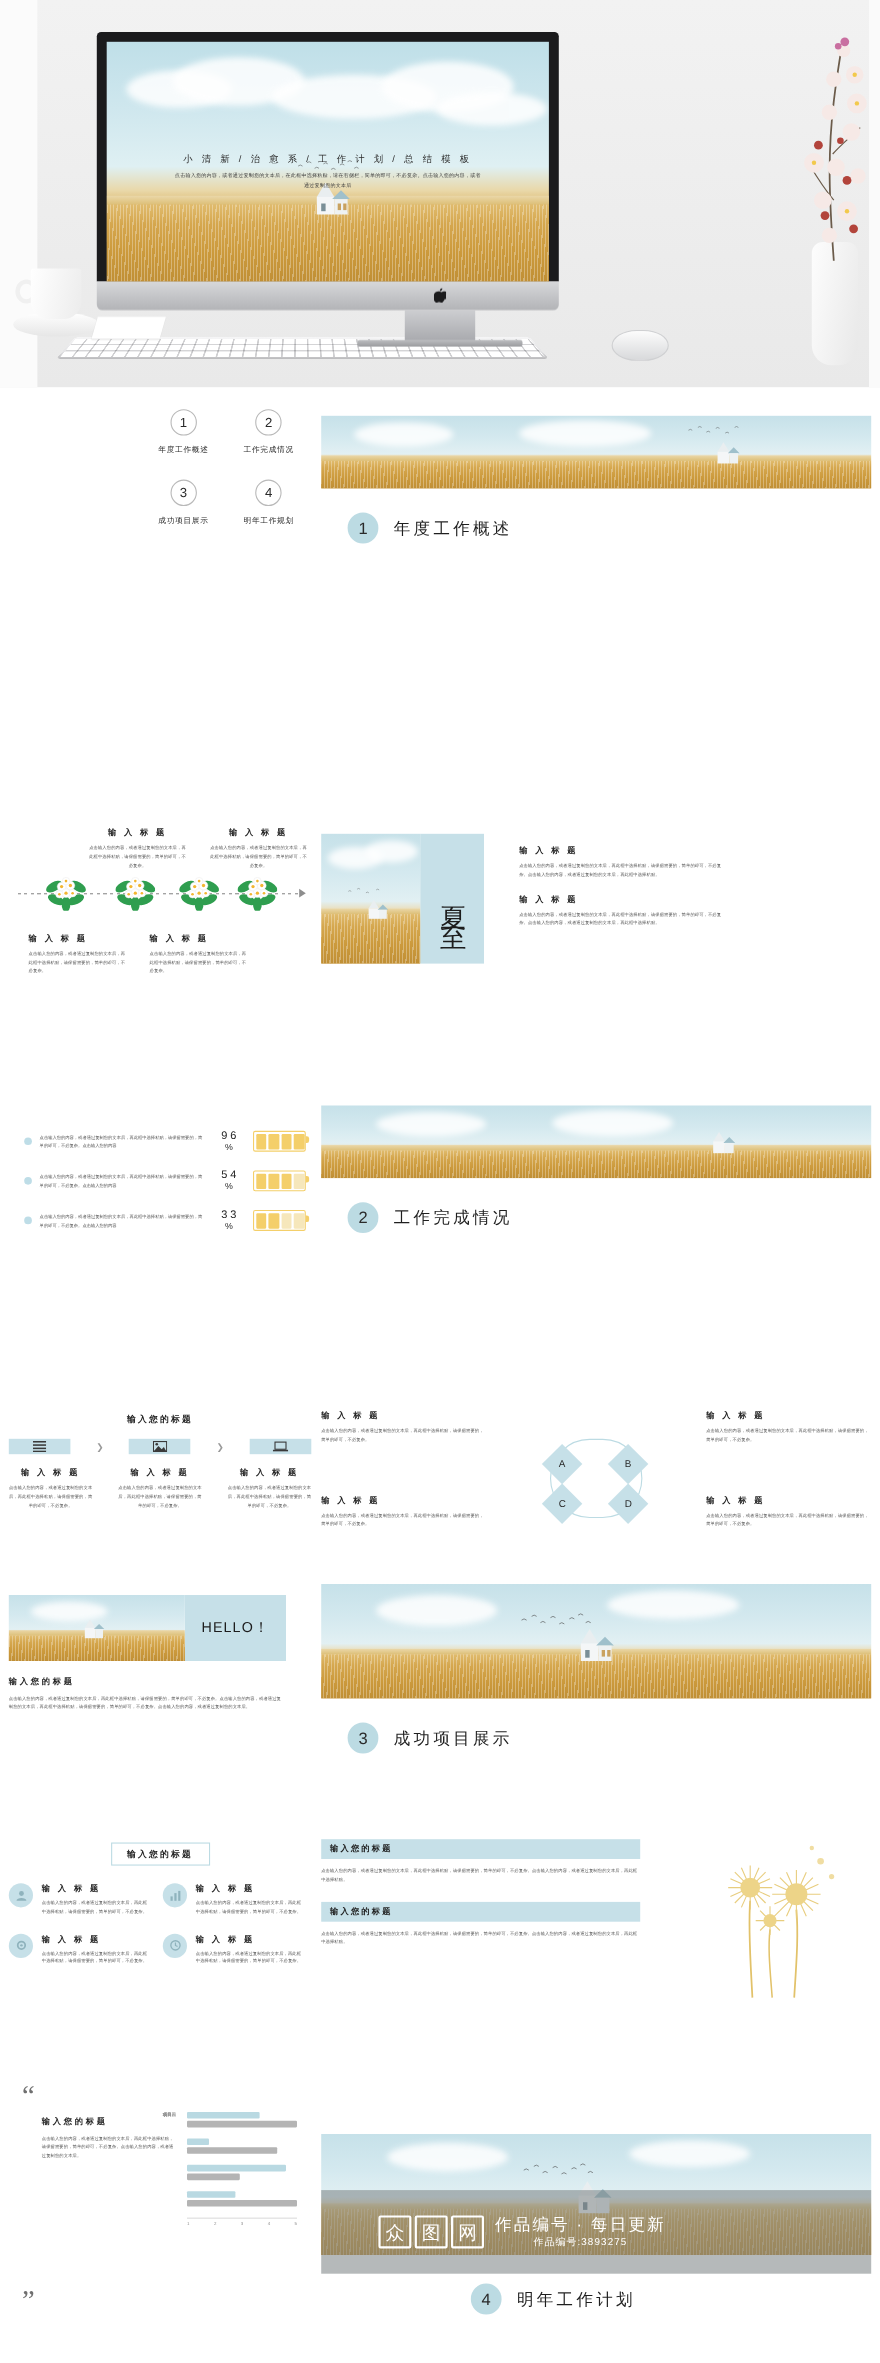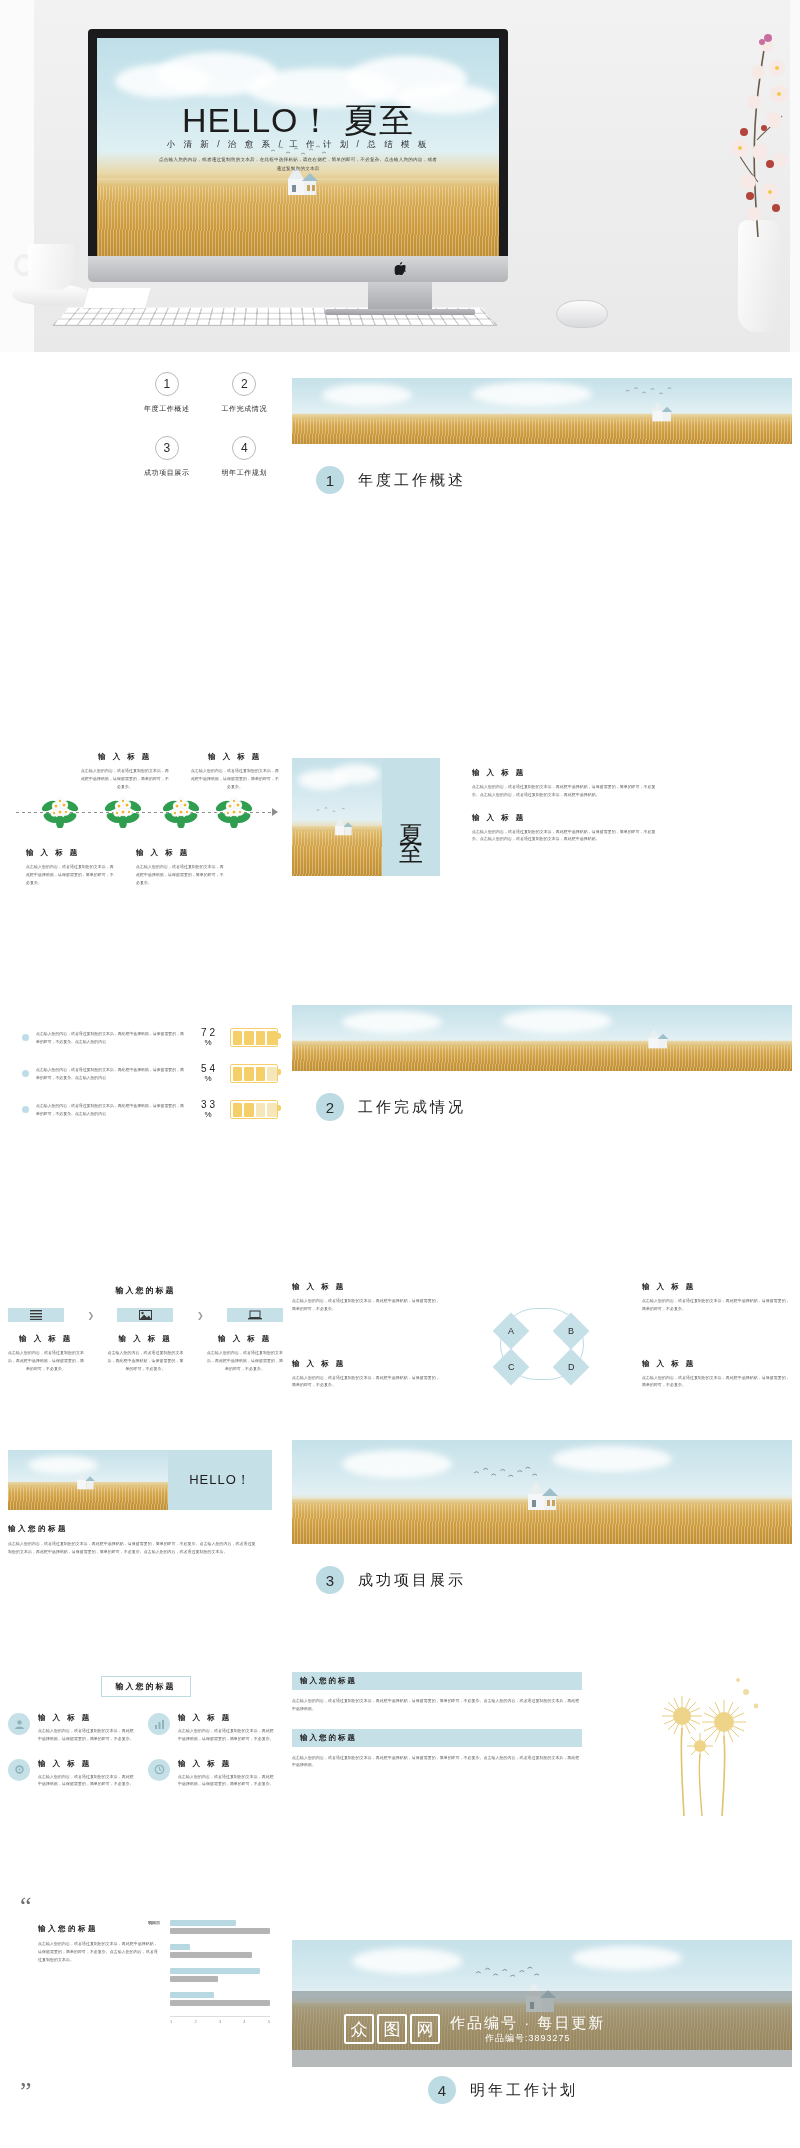--- a/index.html
+++ b/index.html
@@ -217,21 +217,20 @@
         </svg>
         <svg class="house" viewBox="0 0 44 36">
           <polygon points="12,16 20,3 28,16" fill="#e9eef0"></polygon>
           <rect x="12" y="16" width="16" height="16" fill="#f4f6f7"></rect>
           <polygon points="26,18 34,10 42,18" fill="#9fc0cb"></polygon>
           <rect x="28" y="18" width="12" height="14" fill="#eef2f3"></rect>
           <rect x="16" y="22" width="4" height="7" fill="#7a8f97"></rect>
           <rect x="31" y="22" width="3" height="6" fill="#c9a25f"></rect>
           <rect x="36" y="22" width="3" height="6" fill="#c9a25f"></rect>
         </svg>
-        <div class="hero-title">HELLO！ 夏至</div>
         <div class="hero-sub">小 清 新 / 治 愈 系 / 工 作 计 划 / 总 结 模 板</div>
         <div class="hero-desc">点击输入您的内容，或者通过复制您的文本后，在此框中选择粘贴，请在右侧栏，简单的即可，不必复杂。点击输入您的内容，或者通过复制您的文本后</div>
       </div>
     </div>
     <div class="imac-chin"></div>
     <svg class="apple-logo" viewBox="0 0 11 13">
       <path d="M7.6 0c-.6.05-1.3.42-1.7.9-.36.44-.66 1.1-.55 1.73.67.02 1.35-.37 1.75-.86.38-.47.63-1.1.5-1.77zM9.9 9.6c-.3.7-.45 1-.84 1.63-.54.87-1.3 1.95-2.25 1.96-.84.01-1.06-.55-2.2-.54-1.14 0-1.38.55-2.22.54-.94-.01-1.66-.99-2.2-1.86C-.33 8.9-.5 6.06.63 4.56c.8-1.06 2.06-1.68 3.24-1.68 1.2 0 1.96.66 2.95.66.96 0 1.55-.66 2.94-.66 1.05 0 2.17.57 2.96 1.56-2.6 1.43-2.18 5.15.18 6.16z" fill="#1b1b1d"></path>
     </svg>
     <div class="imac-stand"></div>
     <div class="imac-foot"></div>
@@ -483,21 +482,21 @@
       </div>
     </div>
   </div>
 
   <div class="col-l" style="top:1028px;">
     <div style="padding-left:14px;">
       <div class="pct-row">
         <div class="pct-dot"></div>
         <div class="pct-text">点击输入您的内容，或者通过复制您的文本后，再此框中选择粘贴，请保留需要的，简单的即可，不必复杂。点击输入您的内容</div>
         <div class="pct-num">
-          <span>7 2</span>
+          <span>9 6</span>
           <small>%</small>
         </div>
         <div class="pct-bar-wrap">
           <div class="pct-bar">
             <div class="pct-seg"></div>
               <div class="pct-seg"></div>
               <div class="pct-seg"></div>
               <div class="pct-seg"></div>
           </div>
         </div>
@@ -641,21 +640,21 @@
         <div class="sky-cloud" style="left:20px;top:6px;width:70px;height:18px;"></div>
         <div class="horizon"></div>
           <div class="wheat"></div>
         <svg style="position:absolute;left:62px;bottom:18px;width:26px;height:22px;" viewBox="0 0 44 36">
           <polygon points="12,16 20,3 28,16" fill="#e9eef0"></polygon>
             <rect x="12" y="16" width="16" height="16" fill="#f4f6f7"></rect>
           <polygon points="26,18 34,10 42,18" fill="#9fc0cb"></polygon>
             <rect x="28" y="18" width="12" height="14" fill="#eef2f3"></rect>
         </svg>
       </div>
-      <div class="hello-box" style="width:104px;height:60px;">HELLO！</div>
+      <div class="hello-box" style="width:92px;height:60px;">HELLO！</div>
     </div>
     <div style="margin-top:14px;">
       <div class="blk-title">输入您的标题</div>
       <div class="blk-body" style="margin-top:6px; width:250px;">点击输入您的内容，或者通过复制您的文本后，再此框中选择粘贴，请保留需要的，简单的即可，不必复杂。点击输入您的内容，或者通过复制您的文本后，再此框中选择粘贴，请保留需要的，简单的即可，不必复杂。点击输入您的内容，或者通过复制您的文本后。</div>
     </div>
   </div>
 
   <div class="col-r" style="top:1440px;">
     <div class="slide-img" style="width:500px;height:104px;">
       <div class="sky-cloud" style="left:50px;top:10px;width:110px;height:28px;"></div>

